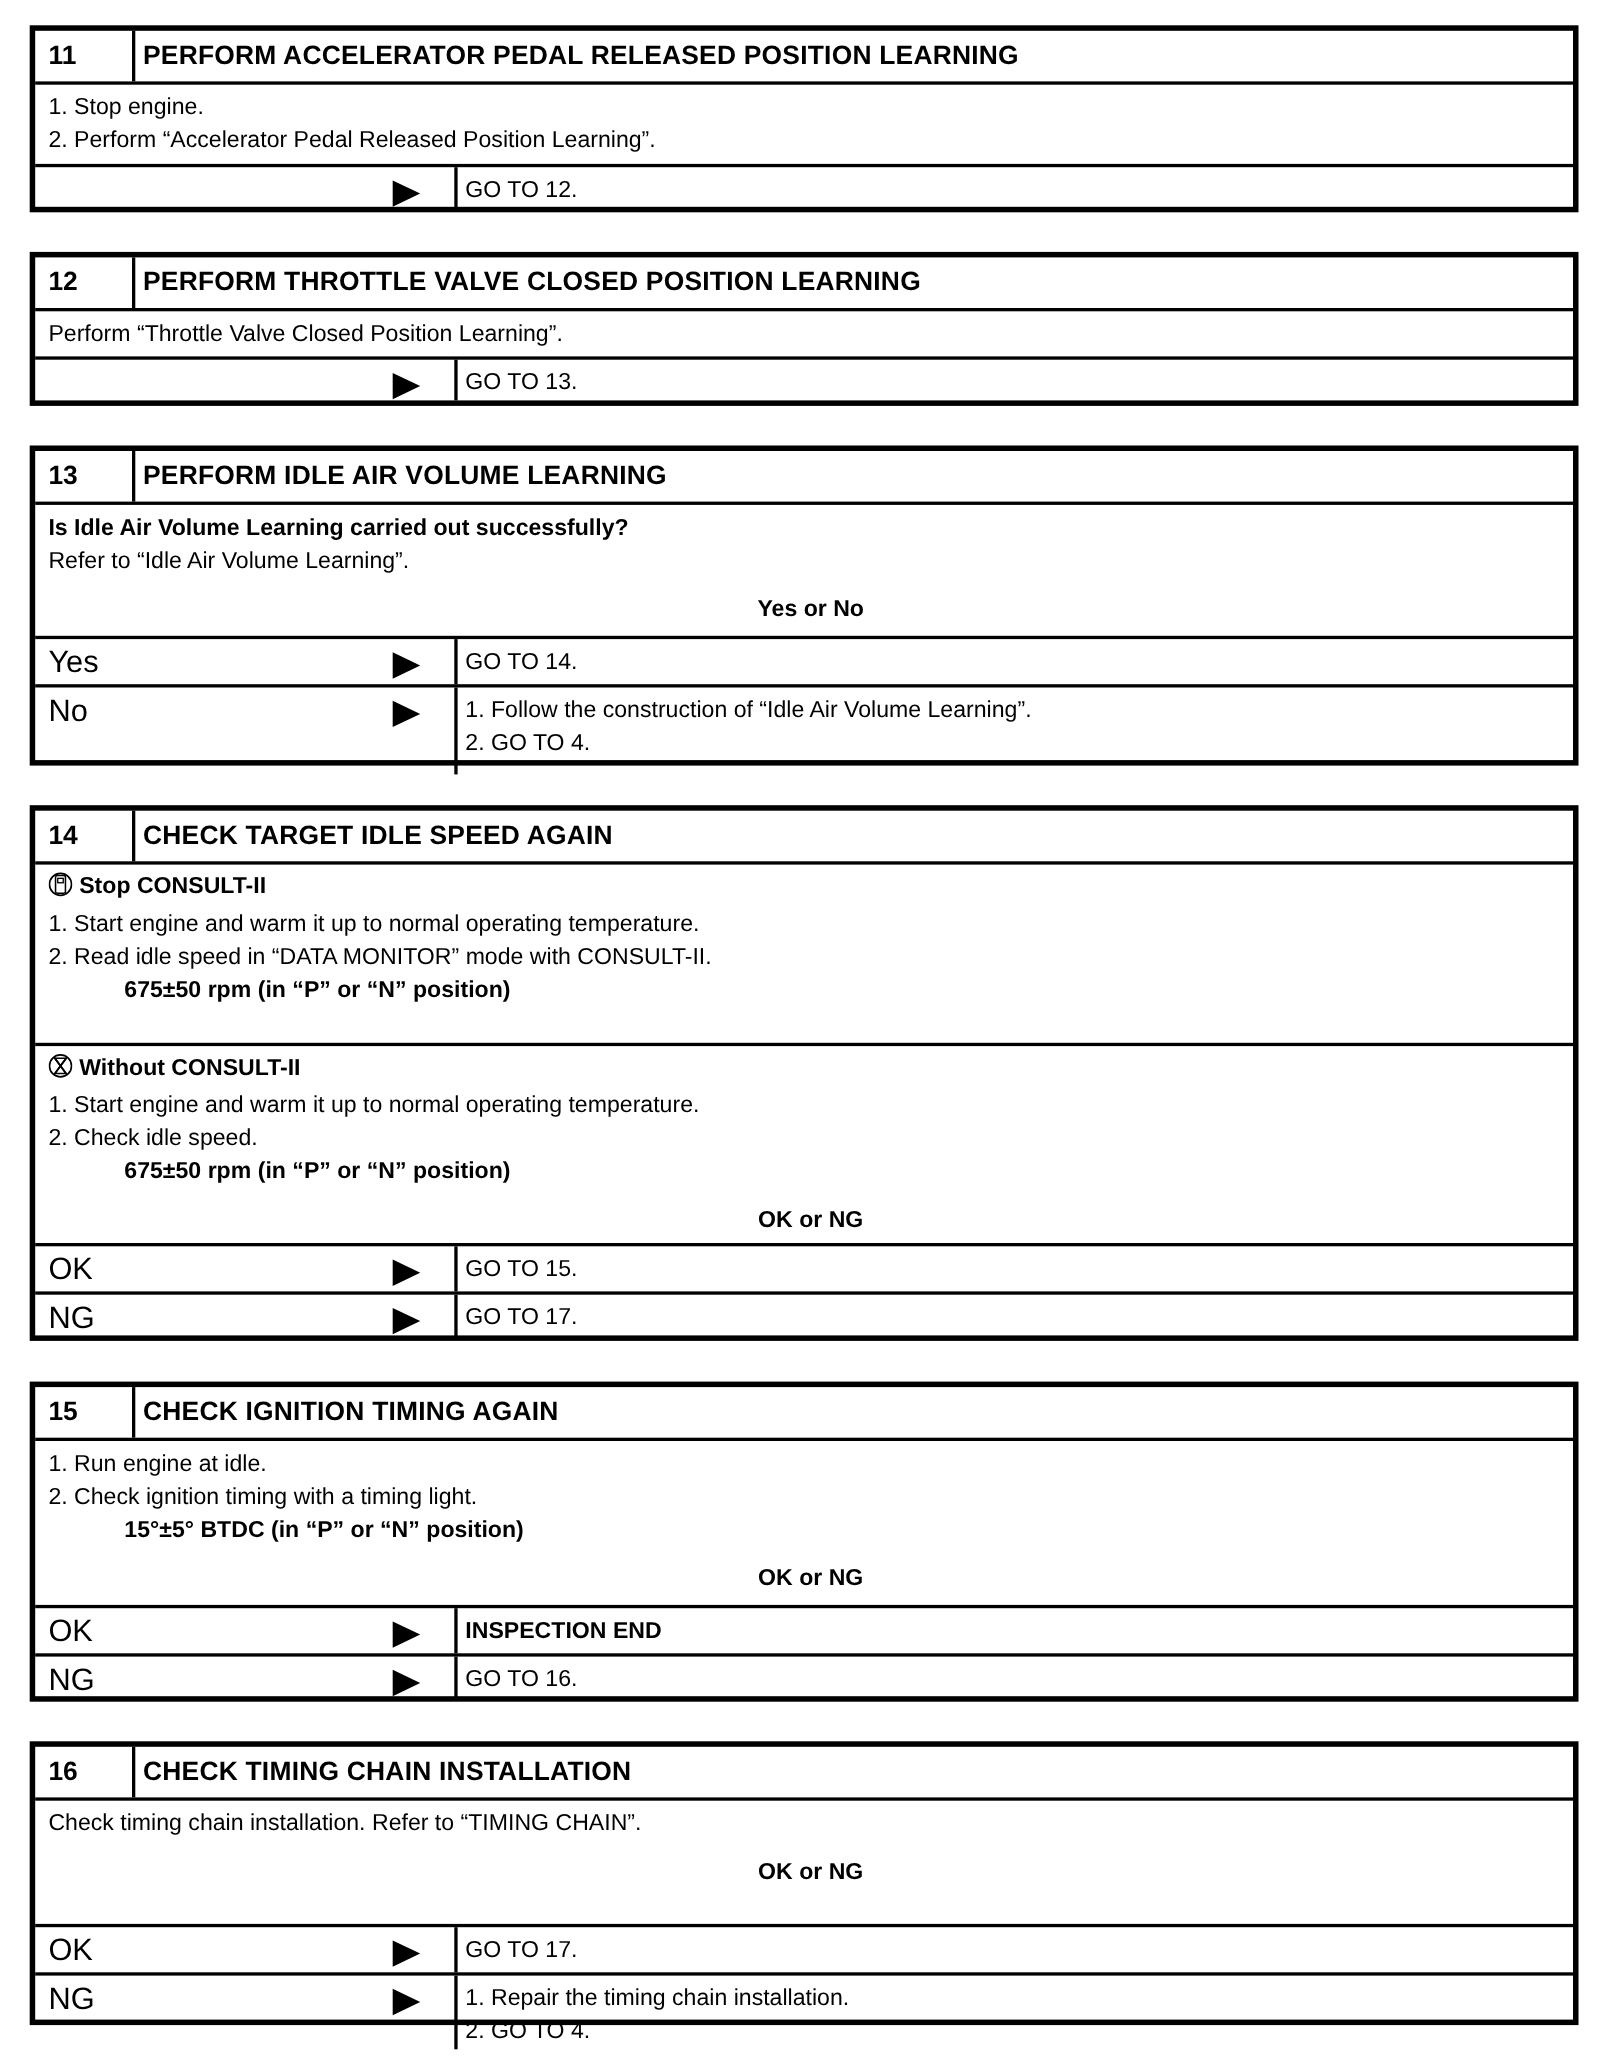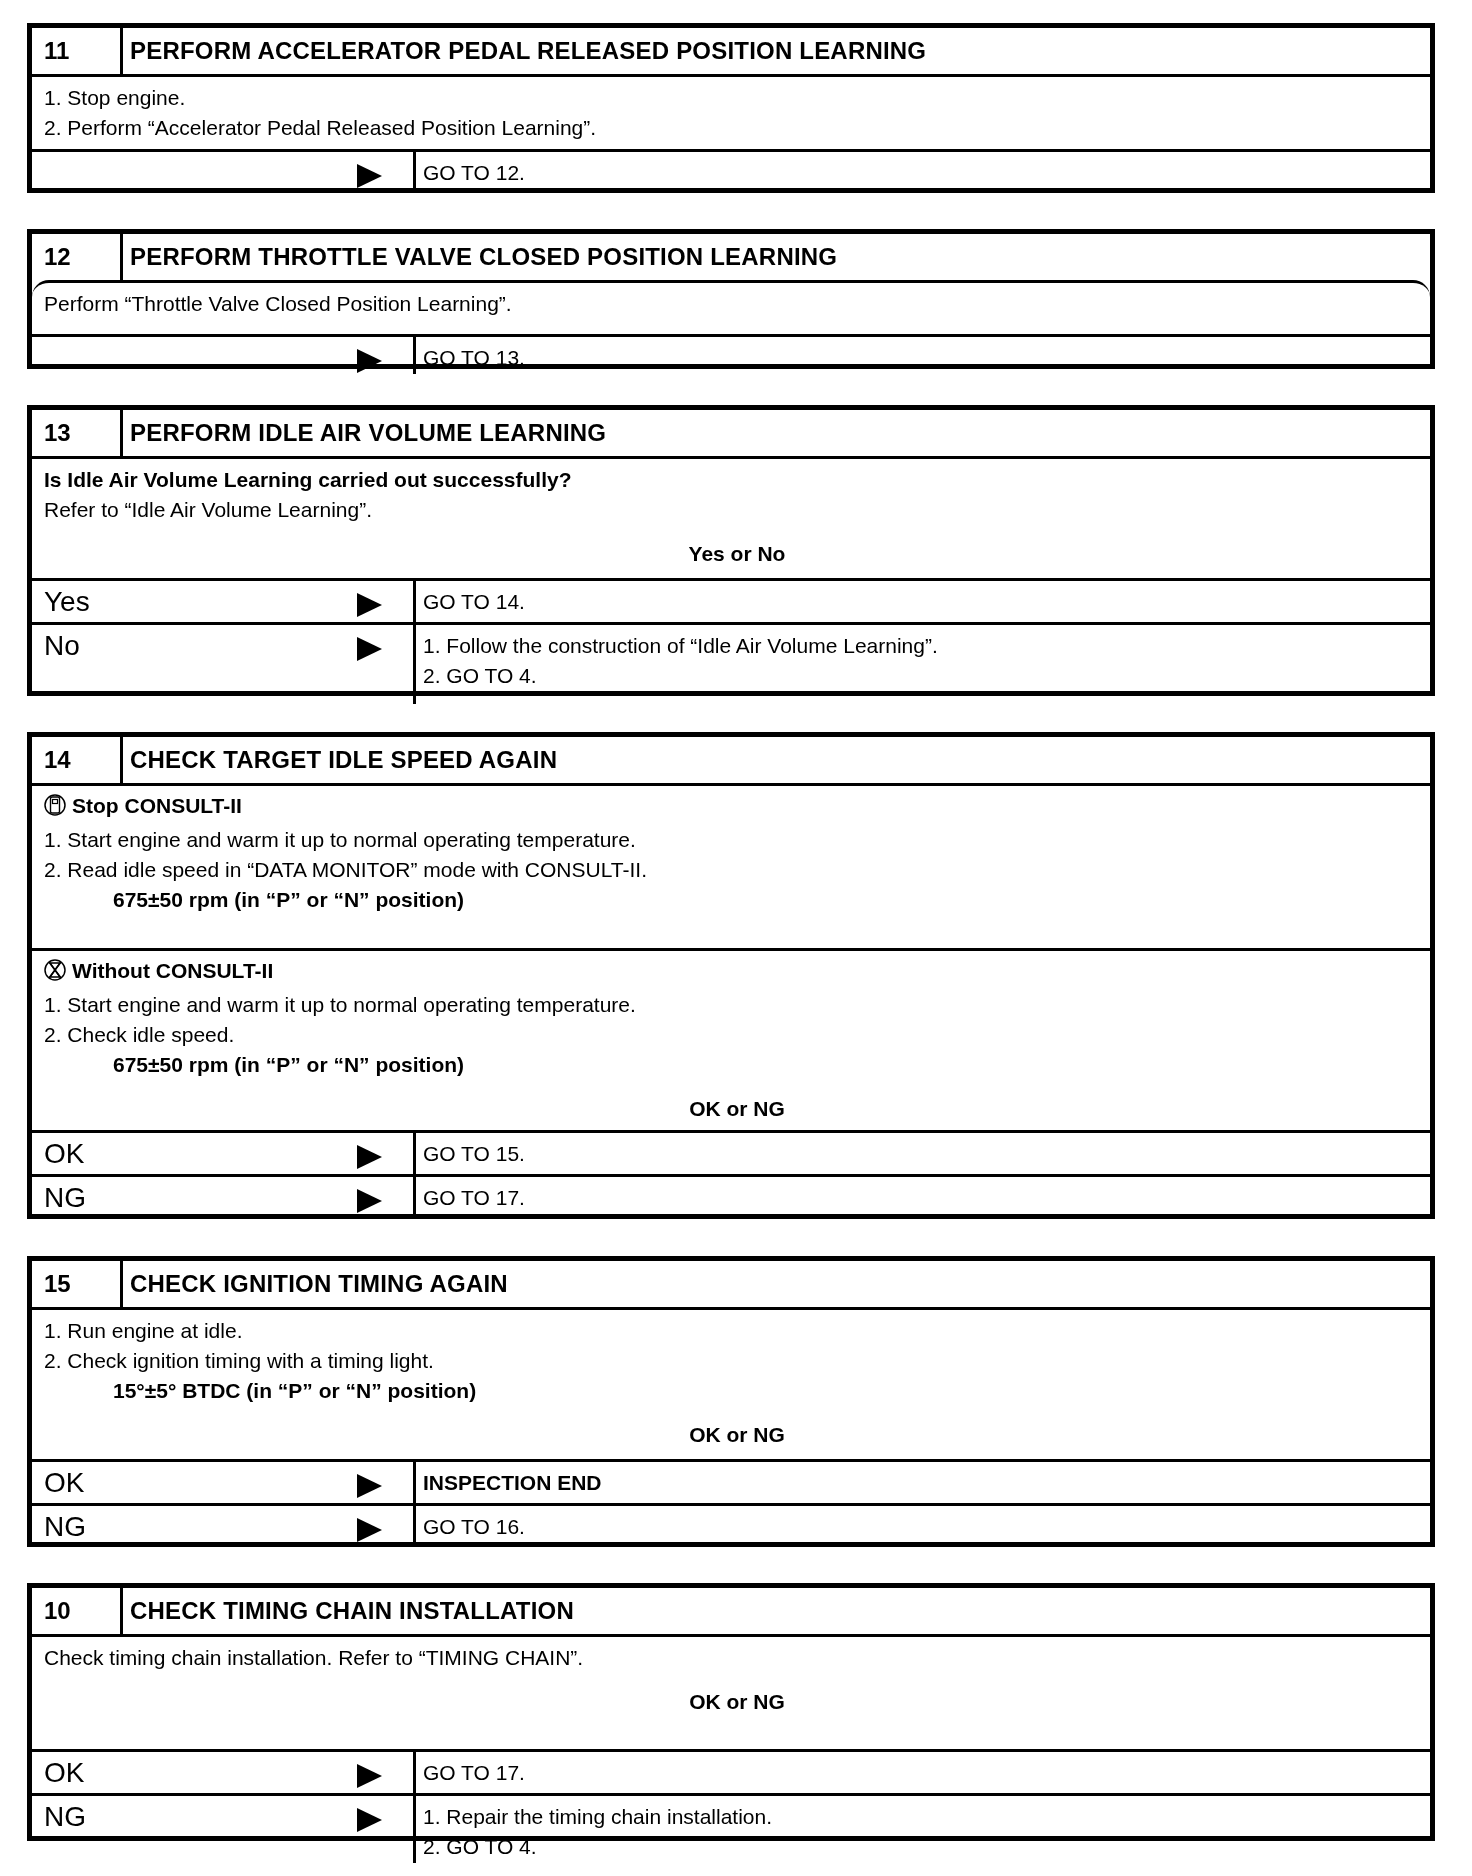--- a/index.html
+++ b/index.html
@@ -51,21 +51,21 @@
       <div class="line">GO TO 12.</div>
     </div>
   </div>
 </div>
 
 <div class="tbl" style="top:229px;height:140px;">
   <div class="row hdr">
     <div class="num">12</div>
     <div class="title">PERFORM THROTTLE VALVE CLOSED POSITION LEARNING</div>
   </div>
-  <div class="row desc" style="height:54px;padding-top:6px;border-radius:17px;">
+  <div class="row desc" style="height:44px;padding-top:6px;">
     <div class="line">Perform “Throttle Valve Closed Position Learning”.</div>
   </div>
   <div class="row res" style="height:40px;">
     <div class="cond">
       <span></span>
       <span class="arrow"></span>
     </div>
     <div class="act">
       <div class="line">GO TO 13.</div>
     </div>
@@ -183,21 +183,21 @@
       <span class="arrow"></span>
     </div>
     <div class="act">
       <div class="line">GO TO 16.</div>
     </div>
   </div>
 </div>
 
 <div class="tbl" style="top:1583px;height:258px;">
   <div class="row hdr">
-    <div class="num">10</div>
+    <div class="num">16</div>
     <div class="title">CHECK TIMING CHAIN INSTALLATION</div>
   </div>
   <div class="row desc" style="height:115px;">
     <div class="line">Check timing chain installation. Refer to “TIMING CHAIN”.</div>
     <div class="judge" style="margin-top:14px;">OK or NG</div>
   </div>
   <div class="row res" style="height:44px;">
     <div class="cond">
       <span>OK</span>
       <span class="arrow"></span>

